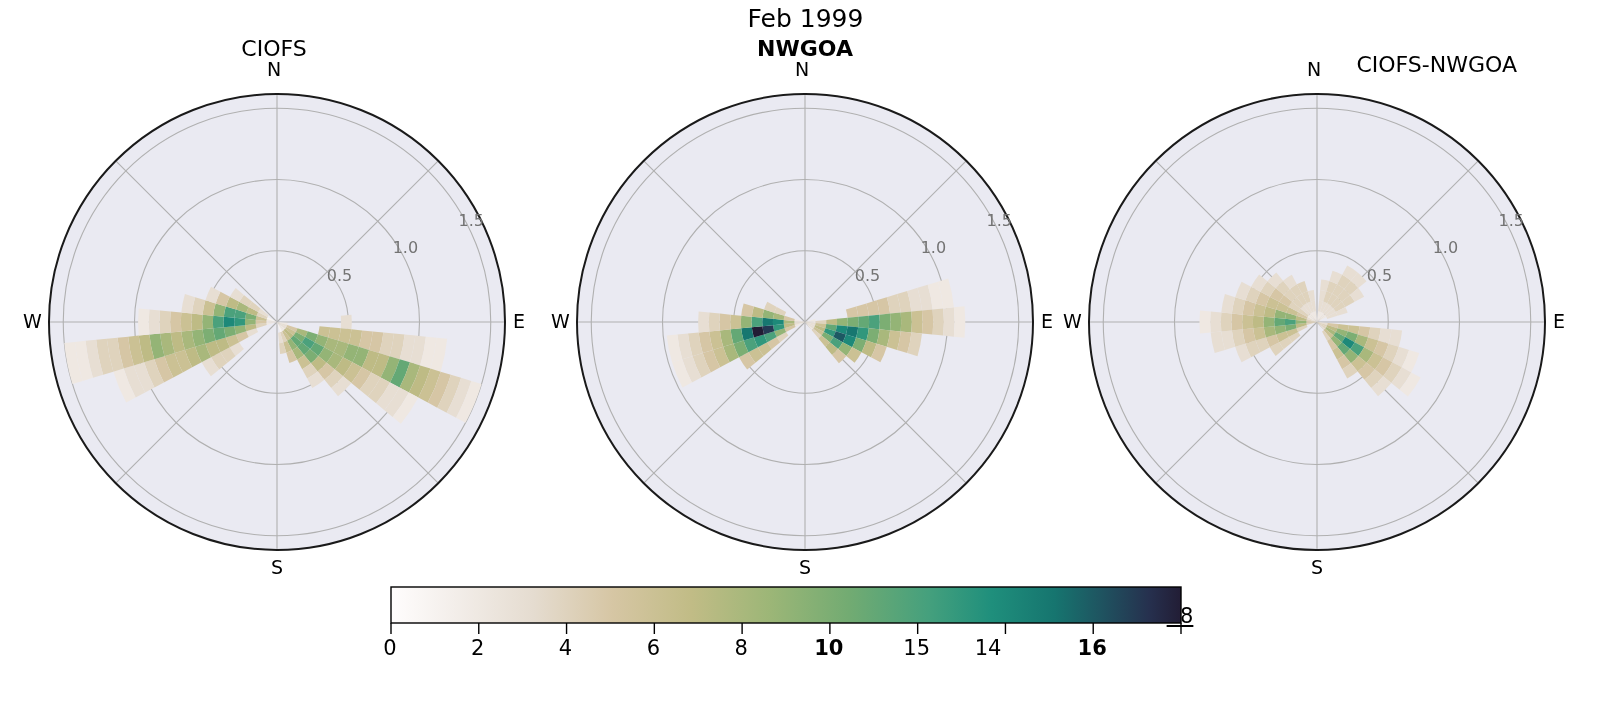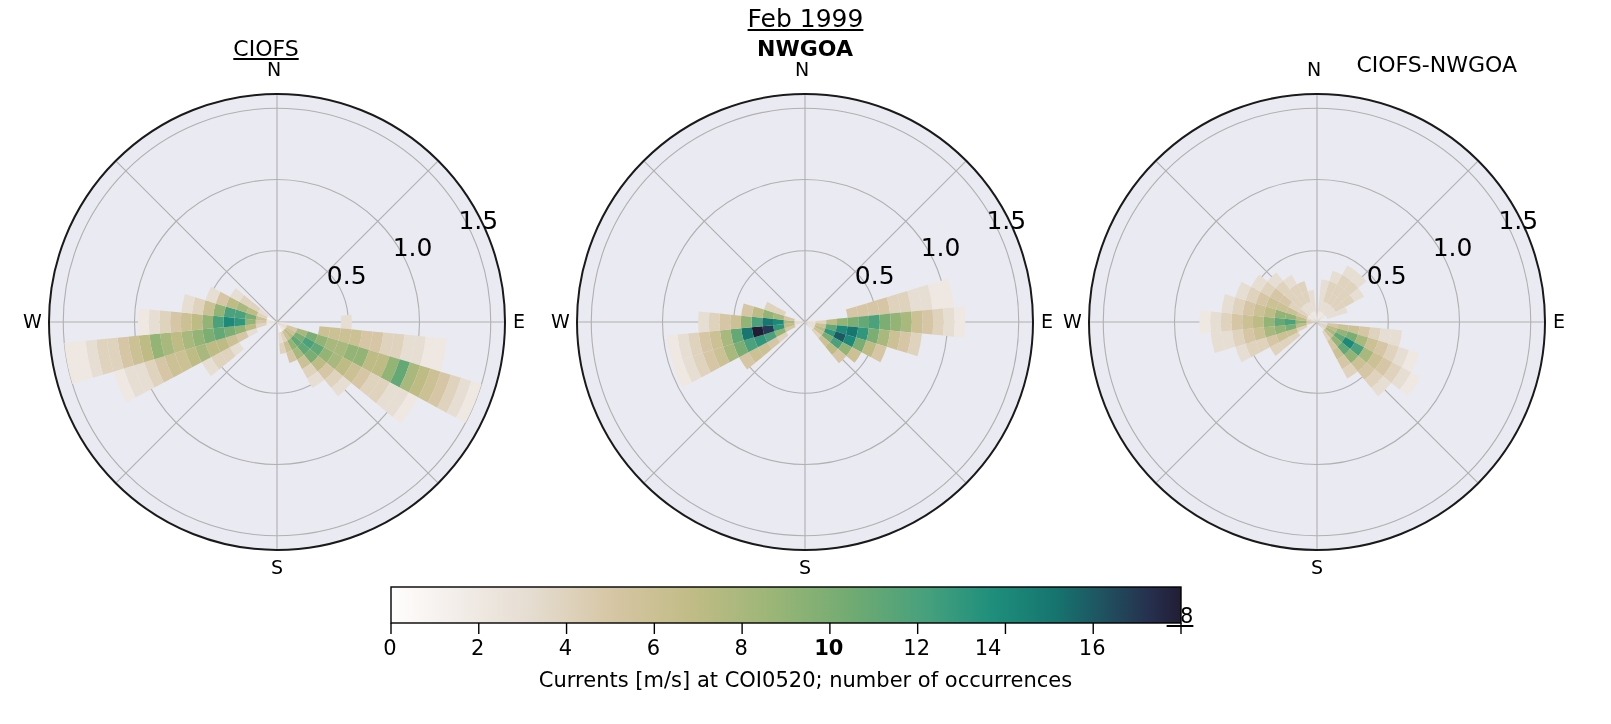--- a/index.html
+++ b/index.html
@@ -4,45 +4,45 @@
 <style>
   html,body{margin:0;padding:0;background:#ffffff;}
   body{
     width:1611px;height:724px;
     font-family:"DejaVu Sans","Liberation Sans",sans-serif;
     color:#000000;overflow:hidden;position:relative;
   }
   #figure{position:absolute;left:0;top:0;width:1611px;height:724px;}
   .suptitle{
     position:absolute;left:0;top:4px;width:1611px;text-align:center;
-    font-size:25px;line-height:30px;color:#000;text-decoration:underline;
+    font-size:25px;line-height:30px;color:#000;
   }
   .panel-title{
     position:absolute;text-align:center;font-size:22px;line-height:26px;color:#000;
   }
   .axis-label{position:absolute;font-size:19px;line-height:22px;color:#000;}
-  .r-label{position:absolute;font-size:25px;line-height:22px;color:#000000;}
+  .r-label{position:absolute;font-size:16px;line-height:22px;color:#737373;}
   .cbar-tick{position:absolute;font-size:21px;line-height:24px;color:#000;text-align:center;}
   .cbar-caption{
     position:absolute;left:0;top:668px;width:1611px;text-align:center;
     font-size:21px;line-height:25px;color:#000;
   }
   svg{display:block;overflow:visible;}
   .polar-svg{position:absolute;}
   .cbar-svg{position:absolute;left:390px;top:586px;}
 </style>
 </head>
 <body>
 
 <div id="figure">
 
   <div class="suptitle">Feb 1999</div>
 
   <div id="panels-host">
-      <div class="panel-title" style="left: 66px; top: 36px; width: 400px; text-decoration: underline;">CIOFS</div>
+      <div class="panel-title" style="left: 74px; top: 36px; width: 400px;">CIOFS</div>
       <svg class="polar-svg" width="476" height="476" style="left: 39px; top: 84px;">
         <circle cx="238" cy="238" r="228" fill="#eaeaf2"></circle>
         <circle cx="238" cy="238" r="71.25" fill="none" stroke="#b0b0b0" stroke-width="1.1"></circle>
         <circle cx="238" cy="238" r="142.5" fill="none" stroke="#b0b0b0" stroke-width="1.1"></circle>
         <circle cx="238" cy="238" r="213.75" fill="none" stroke="#b0b0b0" stroke-width="1.1"></circle>
         <line x1="238" y1="238" x2="238.00" y2="10.00" stroke="#b0b0b0" stroke-width="1.1"></line>
         <line x1="238" y1="238" x2="399.22" y2="76.78" stroke="#b0b0b0" stroke-width="1.1"></line>
         <line x1="238" y1="238" x2="466.00" y2="238.00" stroke="#b0b0b0" stroke-width="1.1"></line>
         <line x1="238" y1="238" x2="399.22" y2="399.22" stroke="#b0b0b0" stroke-width="1.1"></line>
         <line x1="238" y1="238" x2="238.00" y2="466.00" stroke="#b0b0b0" stroke-width="1.1"></line>
@@ -503,23 +503,23 @@
       <div class="r-label" style="left: 1498.48px; top: 210.201px;">1.5</div>
     </div>
 
   <div id="cbar-host">
       <div class="cbar-tick" style="left: 365px; top: 636px; width: 50px;">0</div>
       <div class="cbar-tick" style="left: 452.778px; top: 636px; width: 50px;">2</div>
       <div class="cbar-tick" style="left: 540.556px; top: 636px; width: 50px;">4</div>
       <div class="cbar-tick" style="left: 628.333px; top: 636px; width: 50px;">6</div>
       <div class="cbar-tick" style="left: 716.111px; top: 636px; width: 50px;">8</div>
       <div class="cbar-tick" style="left: 803.889px; top: 636px; width: 50px; font-weight: bold;">10</div>
-      <div class="cbar-tick" style="left: 891.667px; top: 636px; width: 50px;">12</div>
+      <div class="cbar-tick" style="left: 891.667px; top: 636px; width: 50px;">15</div>
       <div class="cbar-tick" style="left: 963px; top: 636px; width: 50px;">14</div>
-      <div class="cbar-tick" style="left: 1067.22px; top: 636px; width: 50px;">16</div>
+      <div class="cbar-tick" style="left: 1067.22px; top: 636px; width: 50px; font-weight: bold;">16</div>
       <div class="cbar-tick" style="left: 1155px; top: 604px; width: 50px; text-decoration: underline;">18</div>
       <svg class="cbar-svg" width="792" height="50">
         <defs>
           <linearGradient id="cbgrad" x1="0" x2="1">
             <stop offset="0%" stop-color="#fffdfd"></stop>
             <stop offset="8%" stop-color="#f3eeea"></stop>
             <stop offset="18%" stop-color="#e5dcd0"></stop>
             <stop offset="28.000000000000004%" stop-color="#d6c6a4"></stop>
             <stop offset="38%" stop-color="#c1bc86"></stop>
             <stop offset="48%" stop-color="#9cb677"></stop>
@@ -539,15 +539,14 @@
         <line x1="264.3333333333333" y1="37" x2="264.3333333333333" y2="48" stroke="#000" stroke-width="1.4"></line>
         <line x1="352.1111111111111" y1="37" x2="352.1111111111111" y2="48" stroke="#000" stroke-width="1.4"></line>
         <line x1="439.8888888888889" y1="37" x2="439.8888888888889" y2="48" stroke="#000" stroke-width="1.4"></line>
         <line x1="527.6666666666666" y1="37" x2="527.6666666666666" y2="48" stroke="#000" stroke-width="1.4"></line>
         <line x1="615.4444444444445" y1="37" x2="615.4444444444445" y2="48" stroke="#000" stroke-width="1.4"></line>
         <line x1="703.2222222222222" y1="37" x2="703.2222222222222" y2="48" stroke="#000" stroke-width="1.4"></line>
         <line x1="791" y1="37" x2="791" y2="48" stroke="#000" stroke-width="1.4"></line>
       </svg>
     </div>
 
-  <div class="cbar-caption">Currents [m/s] at COI0520; number of occurrences</div>
 
 </div>
 
 </body></html>

